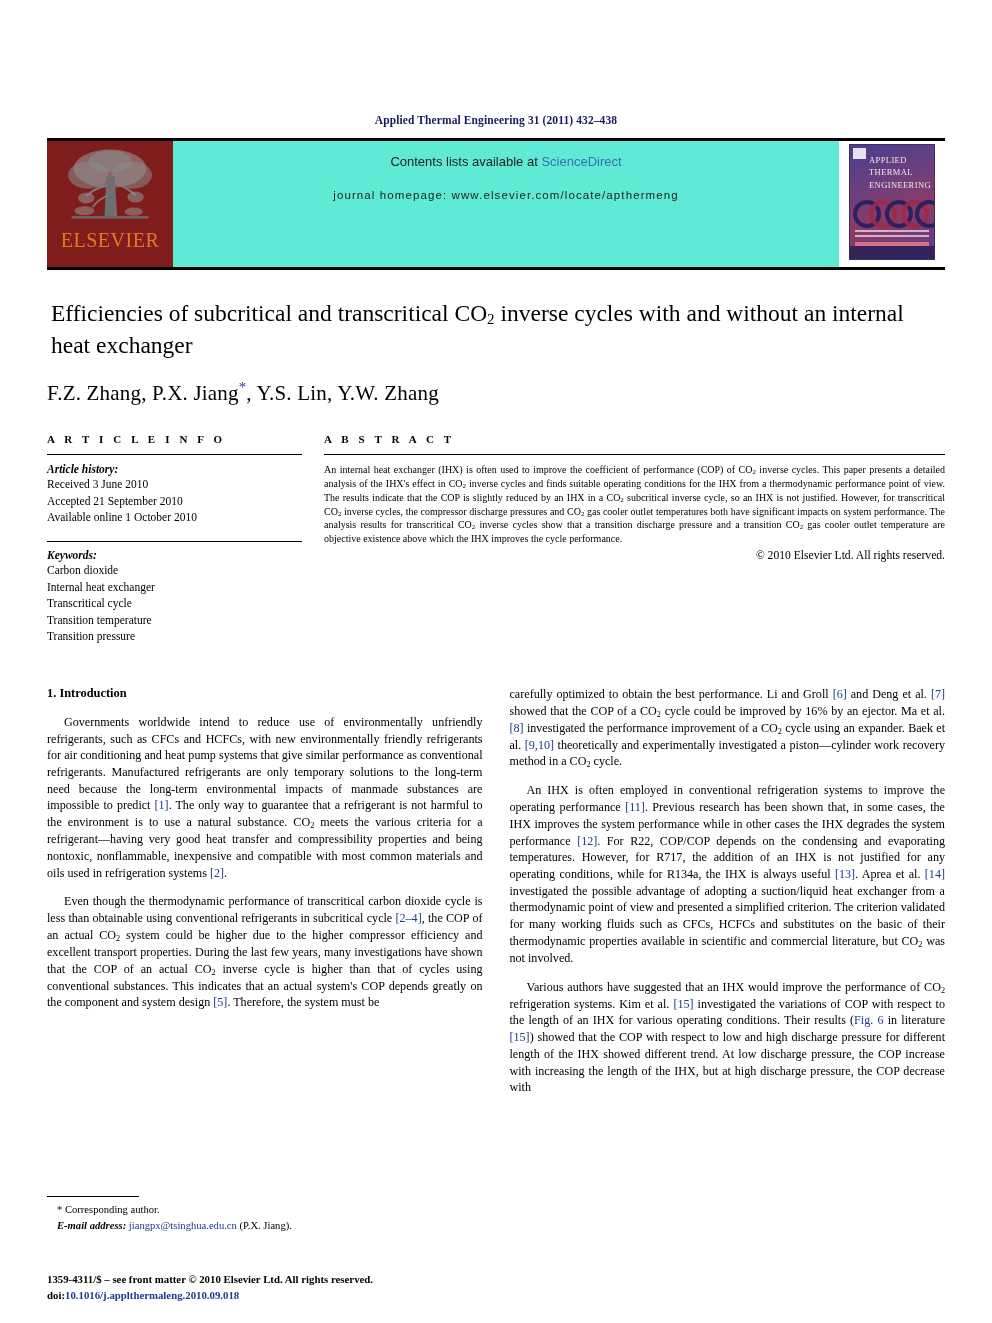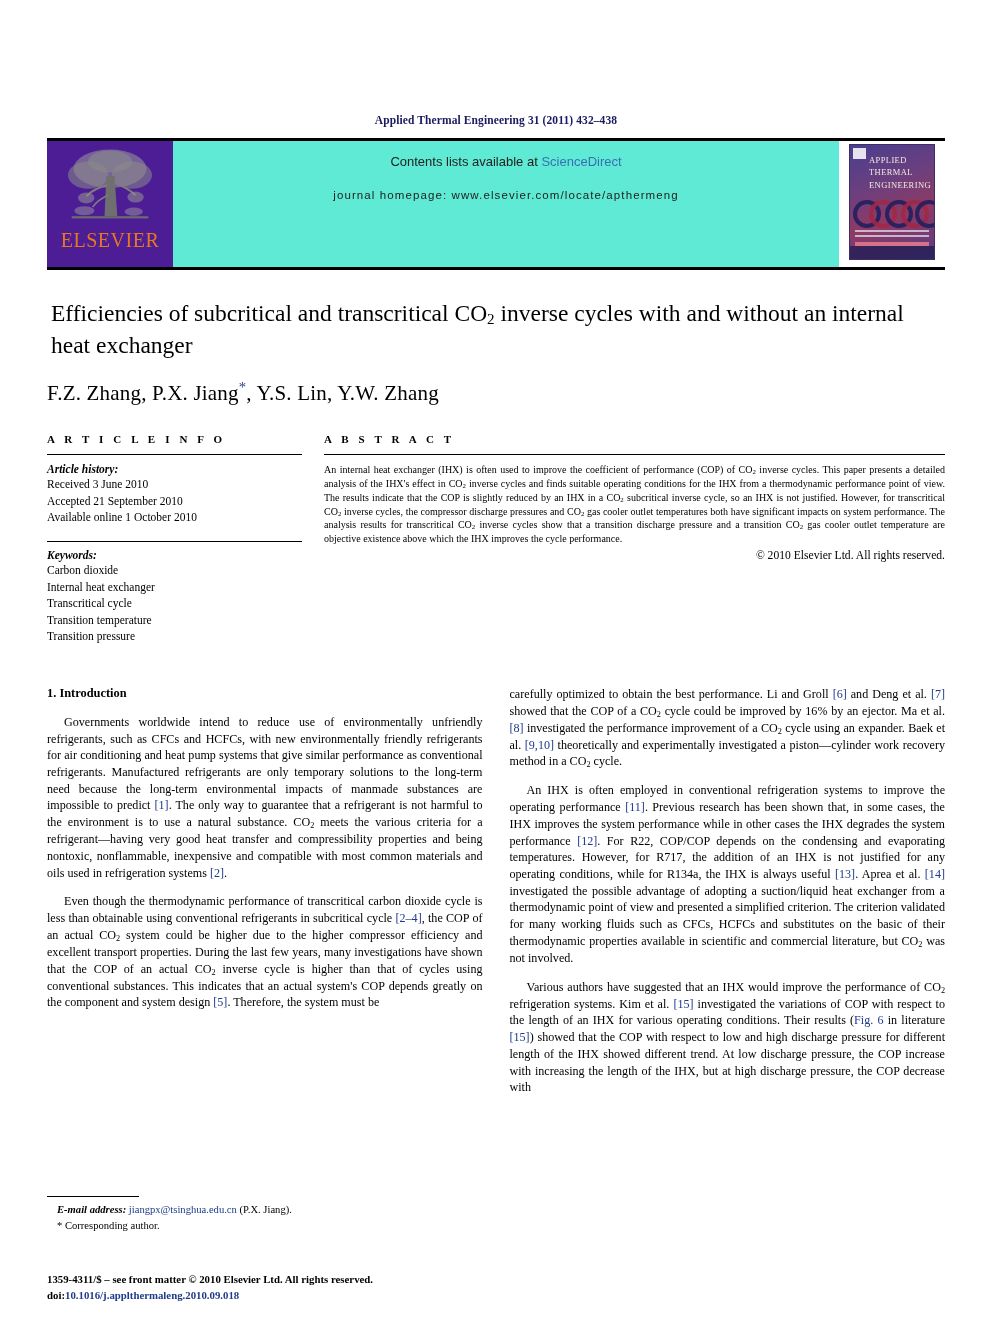--- a/index.html
+++ b/index.html
@@ -46,21 +46,21 @@
   }
   .elsevier-block {
     width: 126px;
     flex: 0 0 126px;
     display: flex;
     flex-direction: column;
     align-items: center;
     justify-content: flex-start;
     padding-top: 4px;
     box-sizing: border-box;
-    background: #4c1d95;
+    background: #7f1d1d;
   }
   .tree-logo {
     width: 92px;
     height: 84px;
   }
   .elsevier-word {
     font-family: "Liberation Serif", serif;
     font-size: 20px;
     letter-spacing: 0.5px;
     color: #E87722;
@@ -431,22 +431,22 @@
       <p class="para" style="text-indent:0"><span>carefully optimized to obtain the best performance. Li and Groll </span><span class="ref">[6]</span><span> and Deng et al. </span><span class="ref">[7]</span><span> showed that the COP of a CO</span><sub>2</sub><span> cycle could be improved by 16% by an ejector. Ma et al. </span><span class="ref">[8]</span><span> investigated the performance improvement of a CO</span><sub>2</sub><span> cycle using an expander. Baek et al. </span><span class="ref">[9,10]</span><span> theoretically and experimentally investigated a piston—cylinder work recovery method in a CO</span><sub>2</sub><span> cycle.</span></p>
 
       <p class="para"><span>An IHX is often employed in conventional refrigeration systems to improve the operating performance </span><span class="ref">[11]</span><span>. Previous research has been shown that, in some cases, the IHX improves the system performance while in other cases the IHX degrades the system performance </span><span class="ref">[12]</span><span>. For R22, COP/COP depends on the condensing and evaporating temperatures. However, for R717, the addition of an IHX is not justified for any operating conditions, while for R134a, the IHX is always useful </span><span class="ref">[13]</span><span>. Aprea et al. </span><span class="ref">[14]</span><span> investigated the possible advantage of adopting a suction/liquid heat exchanger from a thermodynamic point of view and presented a simplified criterion. The criterion validated for many working fluids such as CFCs, HCFCs and substitutes on the basic of their thermodynamic properties available in scientific and commercial literature, but CO</span><sub>2</sub><span> was not involved.</span></p>
 
       <p class="para"><span>Various authors have suggested that an IHX would improve the performance of CO</span><sub>2</sub><span> refrigeration systems. Kim et al. </span><span class="ref">[15]</span><span> investigated the variations of COP with respect to the length of an IHX for various operating conditions. Their results (</span><span class="ref">Fig. 6</span><span> in literature </span><span class="ref">[15]</span><span>) showed that the COP with respect to low and high discharge pressure for different length of the IHX showed different trend. At low discharge pressure, the COP increase with increasing the length of the IHX, but at high discharge pressure, the COP decrease with</span></p>
     </div>
   </div>
 
   <div class="footnote">
     <div class="footnote-rule"></div>
+    <div class="fn-line">* Corresponding author.</div>
     <div class="fn-line"><em>E-mail address:</em> <span class="mail-link">jiangpx@tsinghua.edu.cn</span><span> (P.X. Jiang).</span></div>
-    <div class="fn-line">* Corresponding author.</div>
   </div>
 
   <div class="footer-block">
     <div>1359-4311/$ – see front matter © 2010 Elsevier Ltd. All rights reserved.</div>
     <div><span>doi:</span><span class="doi-link">10.1016/j.applthermaleng.2010.09.018</span></div>
   </div>
 
 </div>
 
 </body></html>

